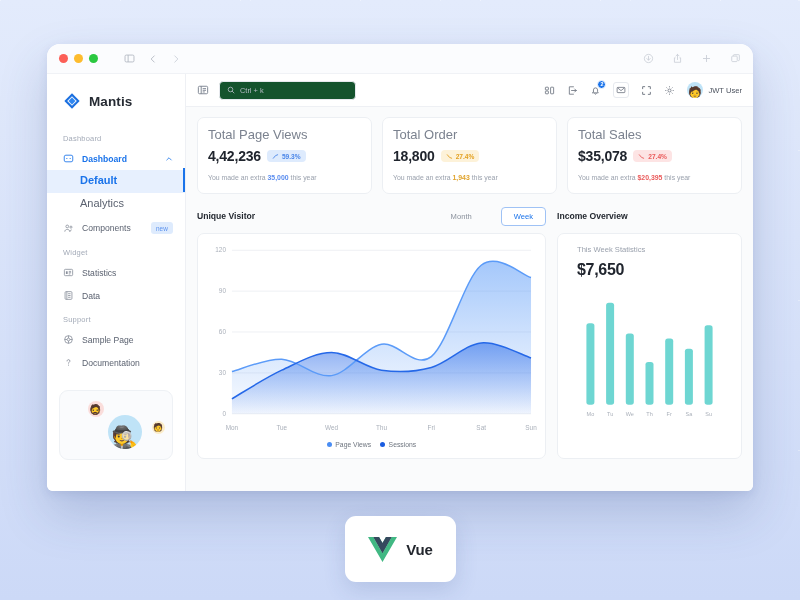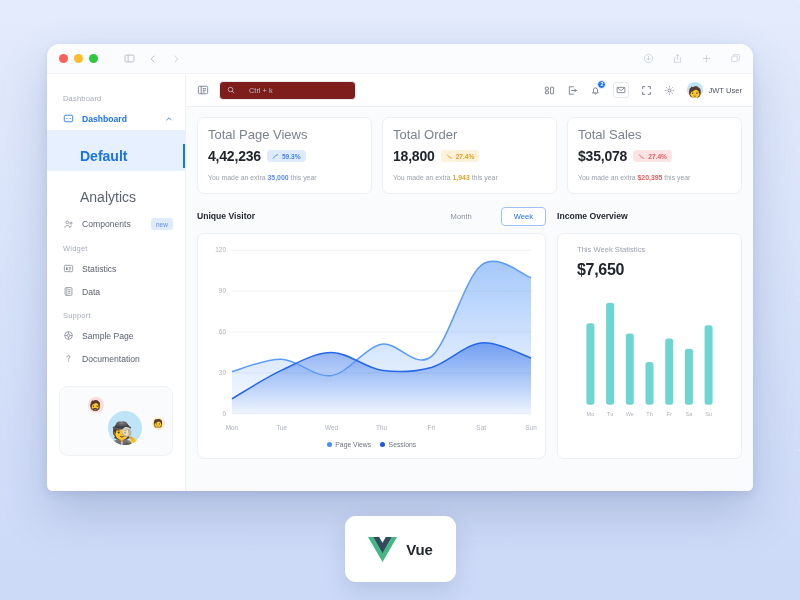--- a/index.html
+++ b/index.html
@@ -70,22 +70,22 @@
     display: flex; align-items: center; gap: 8px;
     padding: 6px 12px 6px 16px;
     font-size: 8.6px; color: #5b6270;
     position: relative; cursor: pointer;
   }
   .nav-item .nic { width: 11px; height: 11px; display: flex; align-items: center; justify-content: center; color: #8a909c; flex: 0 0 11px; }
   .nav-item.active-parent { color: #1a73ea; font-weight: 600; }
   .nav-item.active-parent .nic { color: #1a73ea; }
   .nav-sub {
     display: flex; align-items: center;
-    padding: 18px 12px 7px 33px;
-    font-size: 14px; color: #5b6270; cursor: pointer;
+    padding: 4px 12px 7px 33px;
+    font-size: 11px; color: #5b6270; cursor: pointer;
   }
   .nav-sub.selected {
     background: #e7f0fe; color: #1a73ea; font-weight: 600;
   }
   .nav-sub.selected::after {
     content: ""; position: absolute; right: 0; width: 2px; height: 24px;
     background: #1a73ea;
   }
   .nav-sub-wrap { position: relative; }
   .chip-new {
@@ -121,22 +121,22 @@
   
   .main { flex: 1; display: flex; flex-direction: column; min-width: 0; background: #fafbfc; }
   .topbar {
     height: 33px; flex: 0 0 33px; background: #ffffff;
     border-bottom: 1px solid #eef0f4;
     display: flex; align-items: center; padding: 0 11px; gap: 10px;
   }
   .menu-icon { color: #7b828f; display: flex; }
   .searchbox {
     width: 137px; height: 19px; border: 1px solid #e6e9ee; border-radius: 4px;
-    display: flex; align-items: center; gap: 14px; padding: 0 7px;
-    background: #7f1d1d;
+    display: flex; align-items: center; gap: 5px; padding: 0 7px;
+    background: #14532d;
   }
   .searchbox .sph { font-size: 7.4px; color: #b6bcc6; }
   .topbar-icons { margin-left: auto; display: flex; align-items: center; gap: 12px; }
   .ticon { color: #636a77; display: flex; position: relative; cursor: pointer; }
   .ticon.boxed {
     border: 1px solid #e6e9ee; border-radius: 3px; padding: 2px;
   }
   .badge-count {
     position: absolute; top: -5px; right: -5px;
     background: #1a73ea; color: #fff; font-size: 5.4px;
@@ -276,20 +276,30 @@
             <path d="M5 4.5V3.4A1 1 0 0 1 6 2.4h6.6a1 1 0 0 1 1 1V10a1 1 0 0 1-1 1h-1"></path>
           </svg>
       </span>
     </div>
   </div>
 
   <div class="app">
 
     <div class="sidebar">
 
+      <div class="brand">
+        <span>
+          <svg width="18" height="18" viewBox="0 0 24 24">
+            <path d="M12 1.8 22.2 12 12 22.2 1.8 12z" fill="#1a6fe0"></path>
+            <path d="M12 5.6 18.4 12 12 18.4 5.6 12z" fill="#fff" opacity=".92"></path>
+            <path d="M12 7.4 16.6 12 12 16.6 7.4 12z" fill="#2f86f0"></path>
+          </svg>
+        </span>
+        <span class="brand-name">Mantis</span>
+      </div>
 
       <div class="nav-caption">Dashboard</div>
 
       <div class="nav-item active-parent">
         <span class="nic">
           <svg width="11" height="11" viewBox="0 0 16 16" fill="none" stroke="currentColor" stroke-width="1.25">
               <rect x="1.8" y="3.2" width="12.4" height="9.6" rx="2.4"></rect>
               <circle cx="5.6" cy="8" r=".9" fill="currentColor" stroke="none"></circle>
               <circle cx="10.4" cy="8" r=".9" fill="currentColor" stroke="none"></circle>
             </svg>

